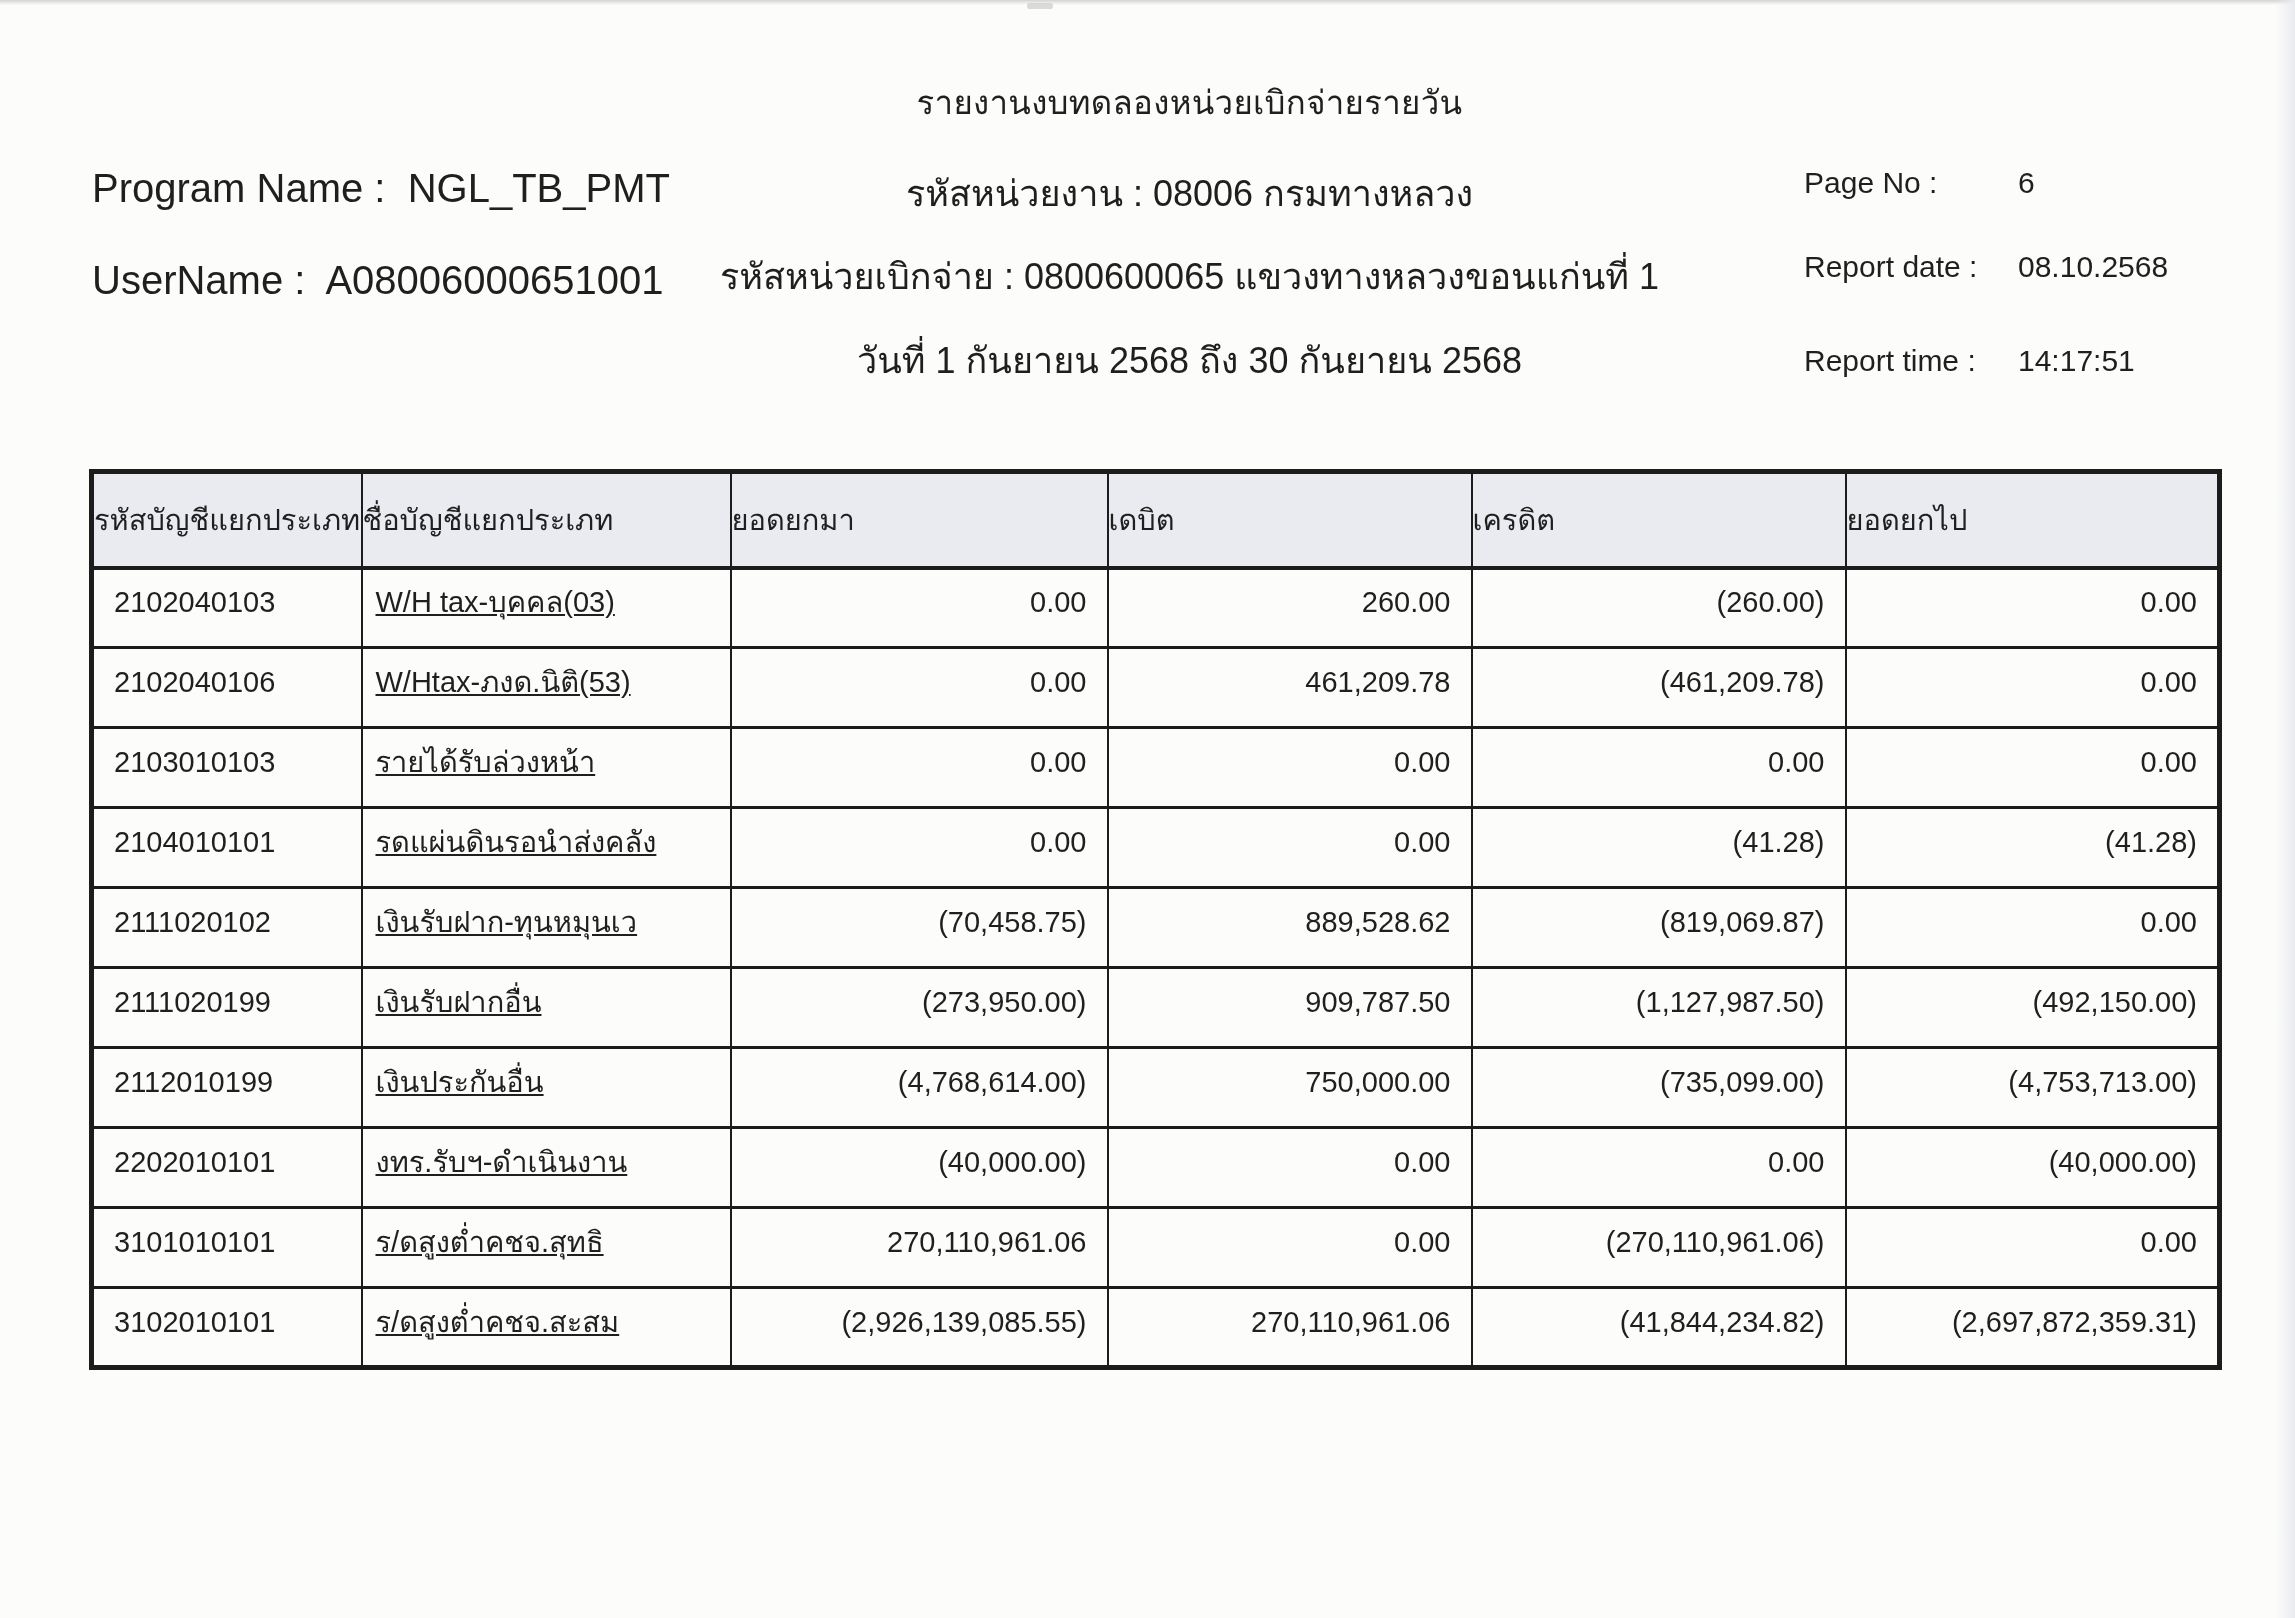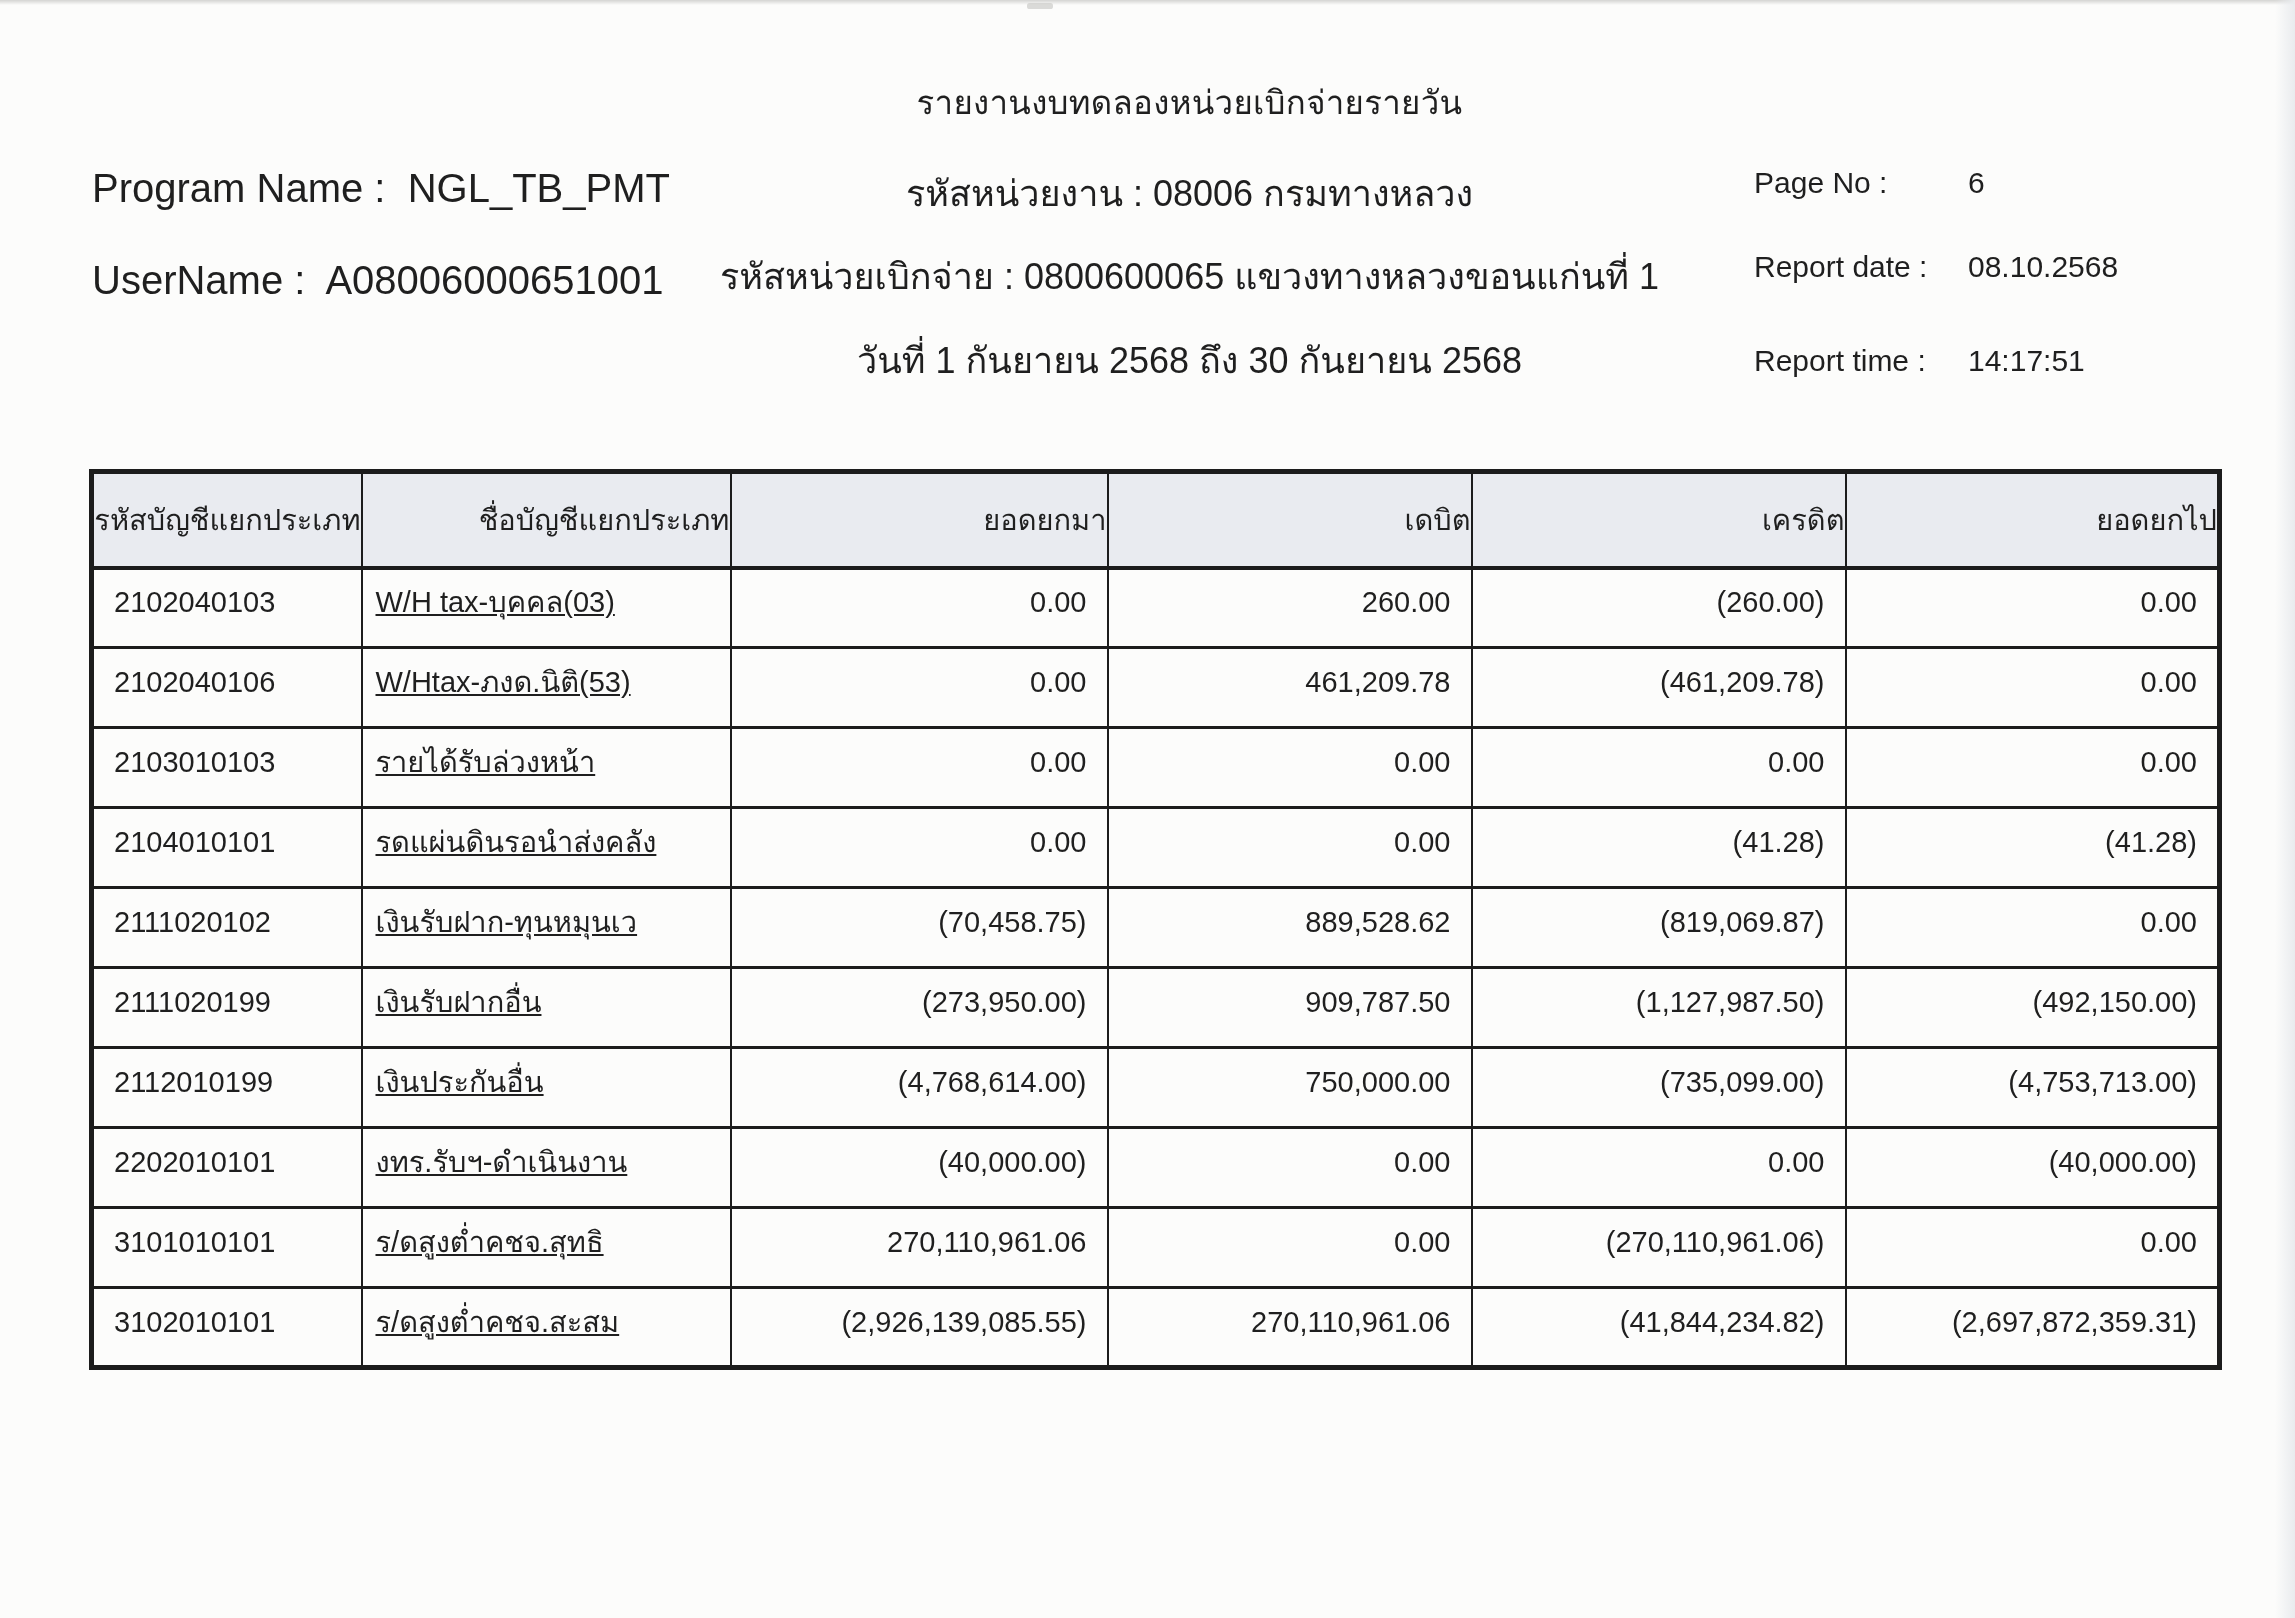--- a/index.html
+++ b/index.html
@@ -28,39 +28,39 @@
   }
   .center-head { position:absolute; left:695px; width:989px; text-align:center; font-size:36px; }
   .ch1 { top:165px; }
   .ch2 { top:248px; }
   .ch3 { top:332px; }
 
   .left-head { position:absolute; left:92px; font-size:40px; white-space:nowrap; }
   .lh1 { top:166px; }
   .lh2 { top:258px; }
 
-  .right-head { position:absolute; left:1754px; font-size:30px; white-space:nowrap; display:flex; }
+  .right-head { position:absolute; left:1804px; font-size:30px; white-space:nowrap; display:flex; }
   .rh1 { top:166px; }
   .rh2 { top:250px; }
   .rh3 { top:334px;margin-top:10px; }
   .right-head .lbl { width:214px; display:inline-block; }
 
   
   table.tb {
     position:absolute; left:89px; top:469px;
     width:2129px; table-layout:fixed;
     border-collapse:collapse;
     border:5.3px solid #1c1c1c;
     font-size:29px;
   }
   table.tb th {
     background:#e9ebf0;
     height:96px;
     font-weight:normal;
-    text-align:right; vertical-align:middle;
+    text-align:left; vertical-align:middle;
     border:2px solid #1c1c1c;
     border-bottom-width:4.6px;
     font-size:29px;
   }
   table.tb td {
     height:80px;
     vertical-align:top;
     padding-top:14.5px;
     border:2px solid #1c1c1c;
     border-top-width:3.3px;

